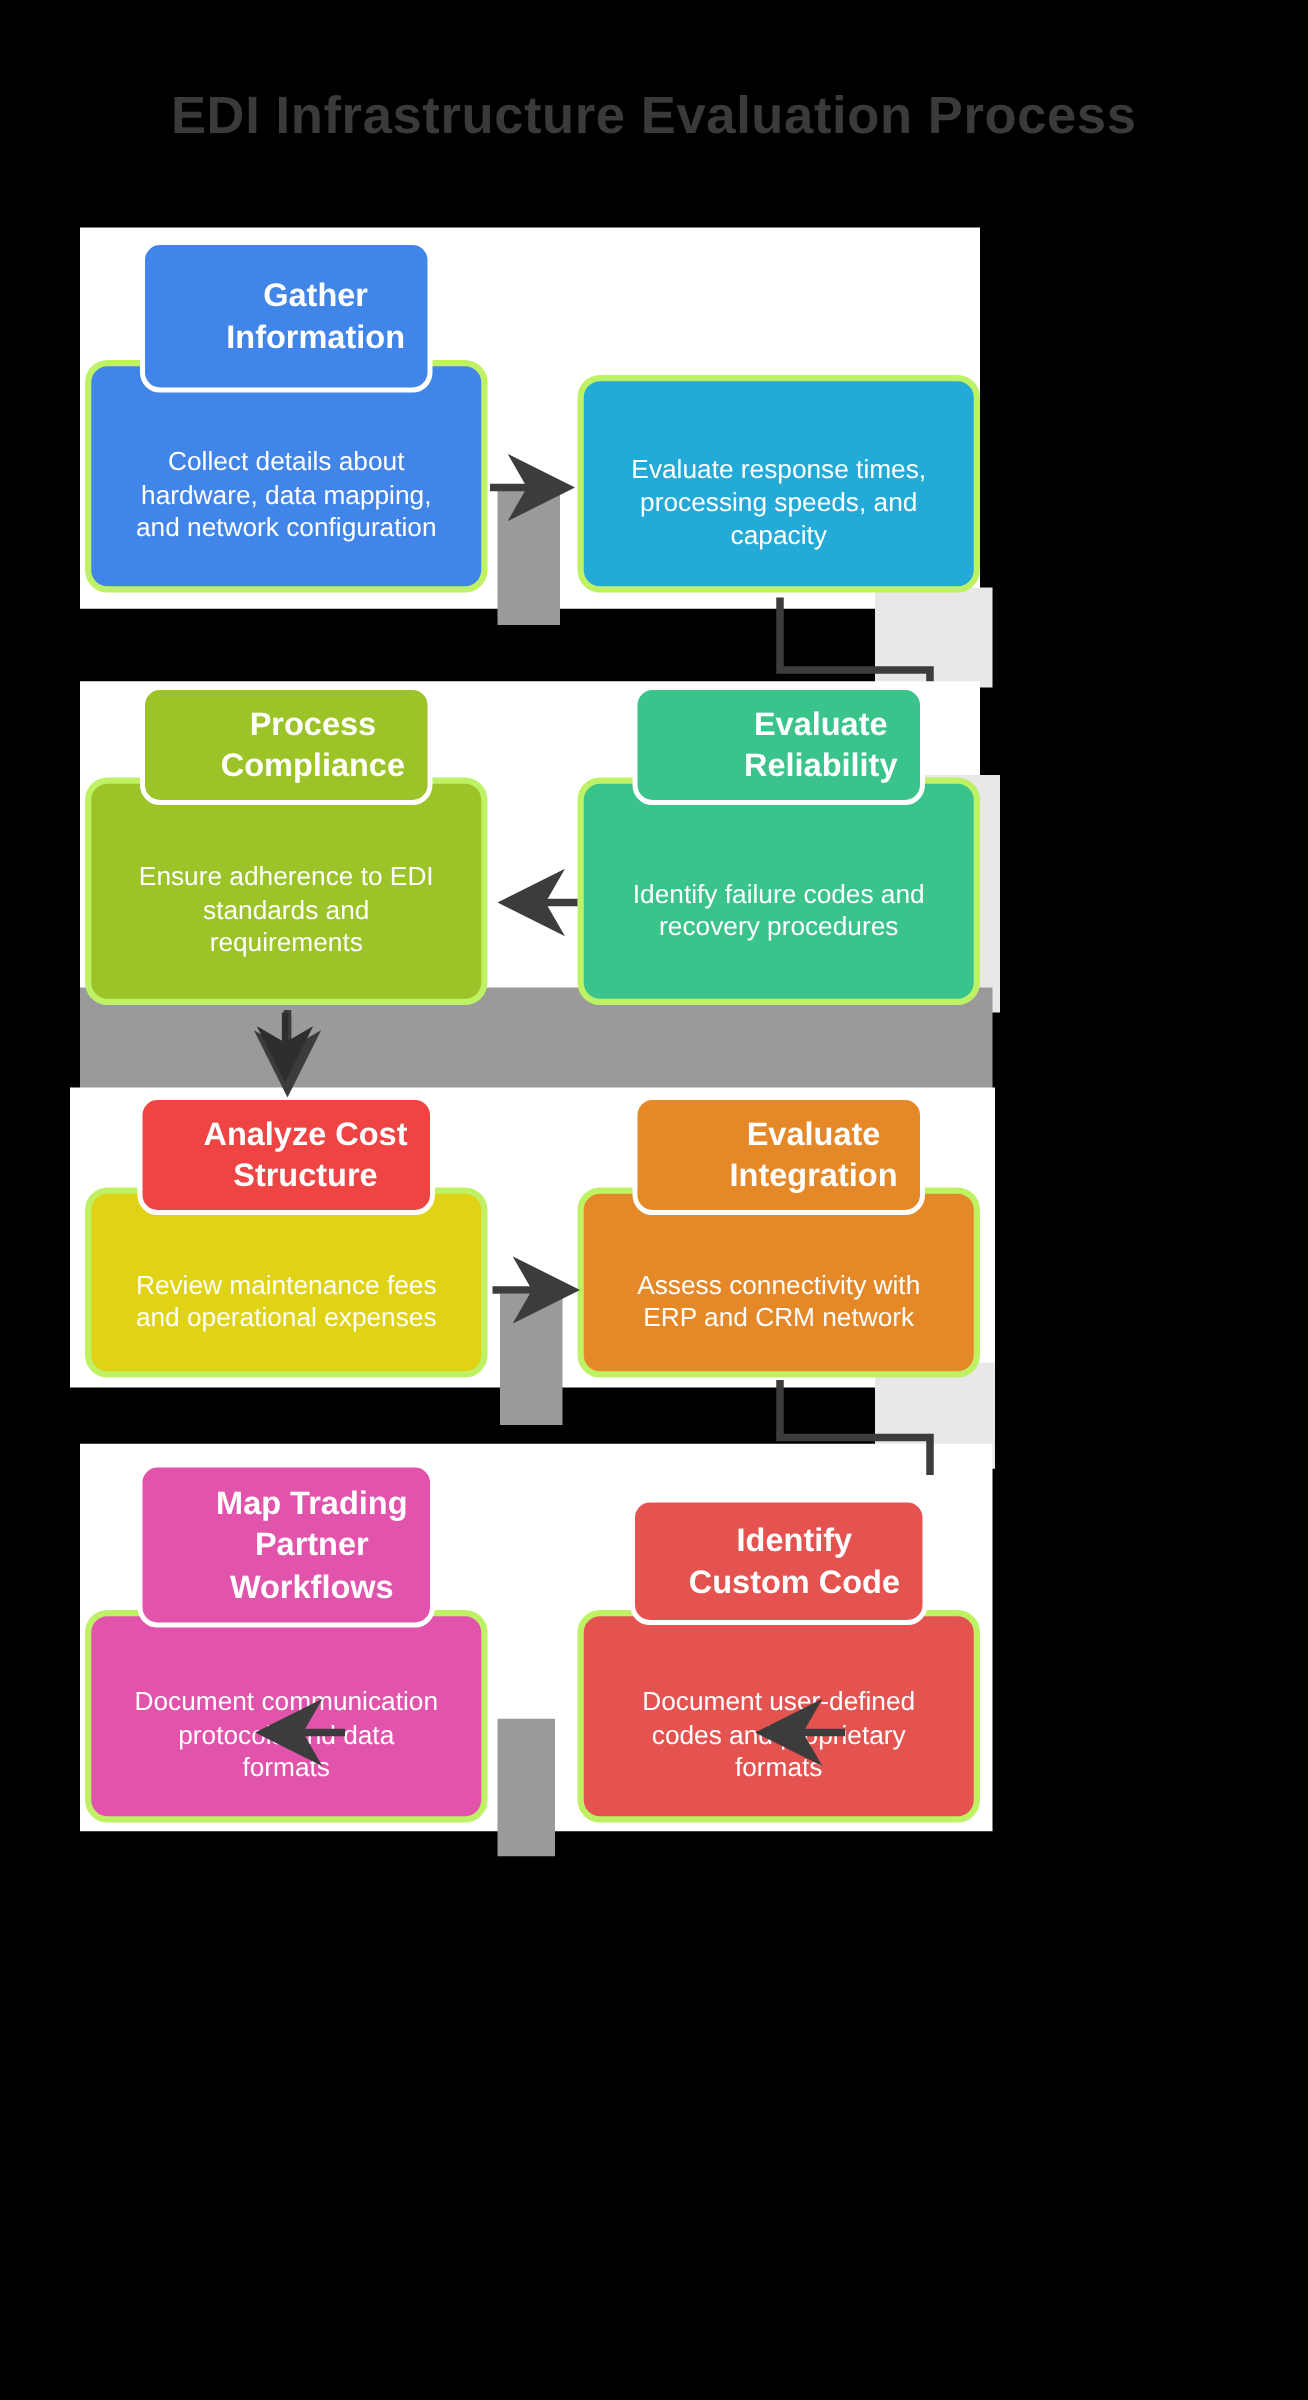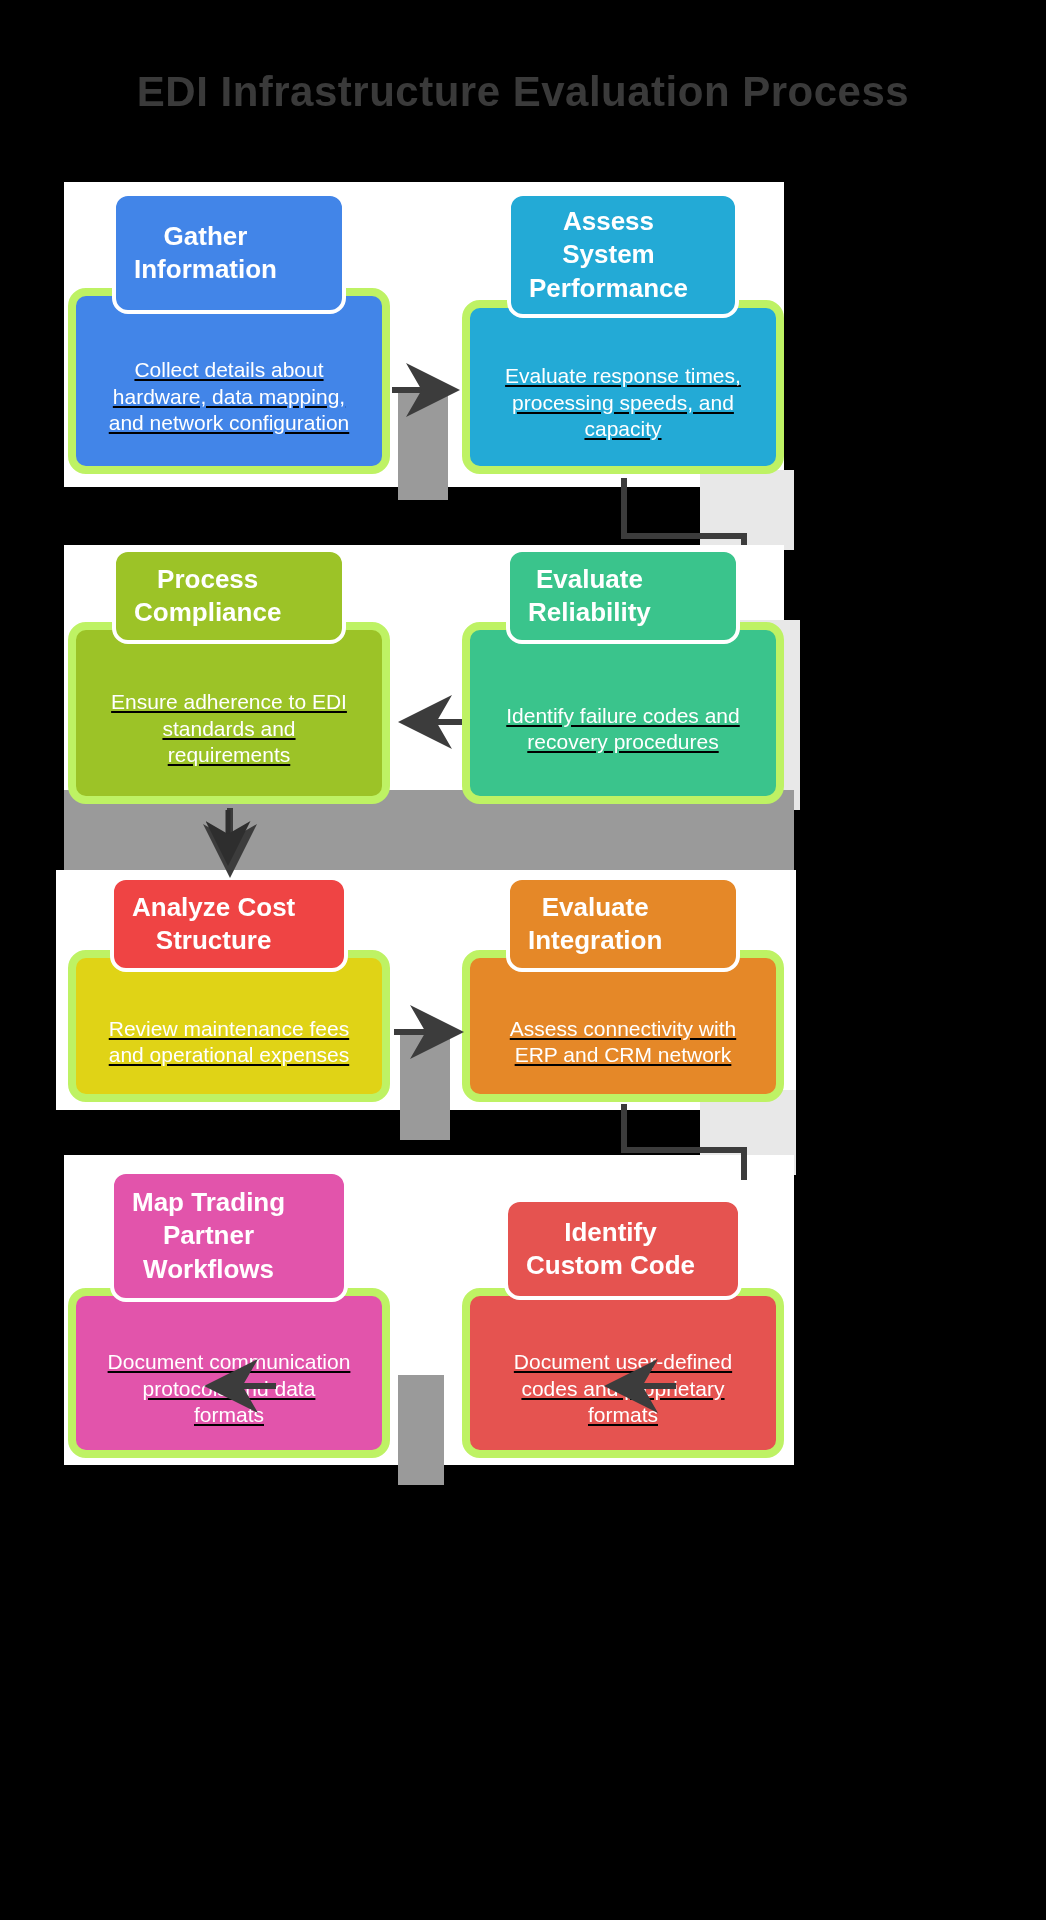--- a/index.html
+++ b/index.html
@@ -44,44 +44,43 @@
   .card {
     position: absolute;
   }
   .card-body {
     position: absolute;
     left: 0;
     top: 0;
     width: 100%;
     height: 100%;
     border-radius: 18px;
-    border: 8px solid #bef264;
+    border: 5px solid #bef264;
     display: flex;
     align-items: center;
     justify-content: center;
     padding: 46px 16px 14px 16px;
-    text-decoration: underline;
   }
   .card-desc {
     color: #ffffff;
     font-size: 21px;
     line-height: 1.26;
     text-align: center;
     font-weight: normal;
     white-space: pre-line;
   }
   .card-head {
     position: absolute;
     left: 50%;
     transform: translateX(-50%);
     border-radius: 16px;
     border: 4px solid #ffffff;
     display: flex;
     align-items: center;
-    justify-content: flex-start;
+    justify-content: flex-end;
     padding: 8px 18px;
     z-index: 5;
   }
   .card-head-text {
     color: #ffffff;
     font-size: 26px;
     font-weight: bold;
     line-height: 1.28;
     text-align: center;
     white-space: pre-line;
@@ -130,25 +129,20 @@
       <div class="card-head-text">Gather
 Information</div>
     </div>
   </div>
 
   <div class="card" style="left:462px; top:300px; width:322px; height:174px;">
     <div class="card-body" style="background:#23aad6;justify-content:center;">
       <div class="card-desc">Evaluate response times,
 processing speeds, and
 capacity</div>
-    </div>
-    <div class="card-head" style="top:-108px; width:232px; height:126px; background:#23aad6;">
-      <div class="card-head-text">Assess
-System
-Performance</div>
     </div>
   </div>
 
   <div class="card" style="left:68px; top:622px; width:322px; height:182px;">
     <div class="card-body" style="background:#9cc327;">
       <div class="card-desc">Ensure adherence to EDI
 standards and
 requirements</div>
     </div>
     <div class="card-head" style="top:-74px; width:234px; height:96px; background:#9cc327;">

